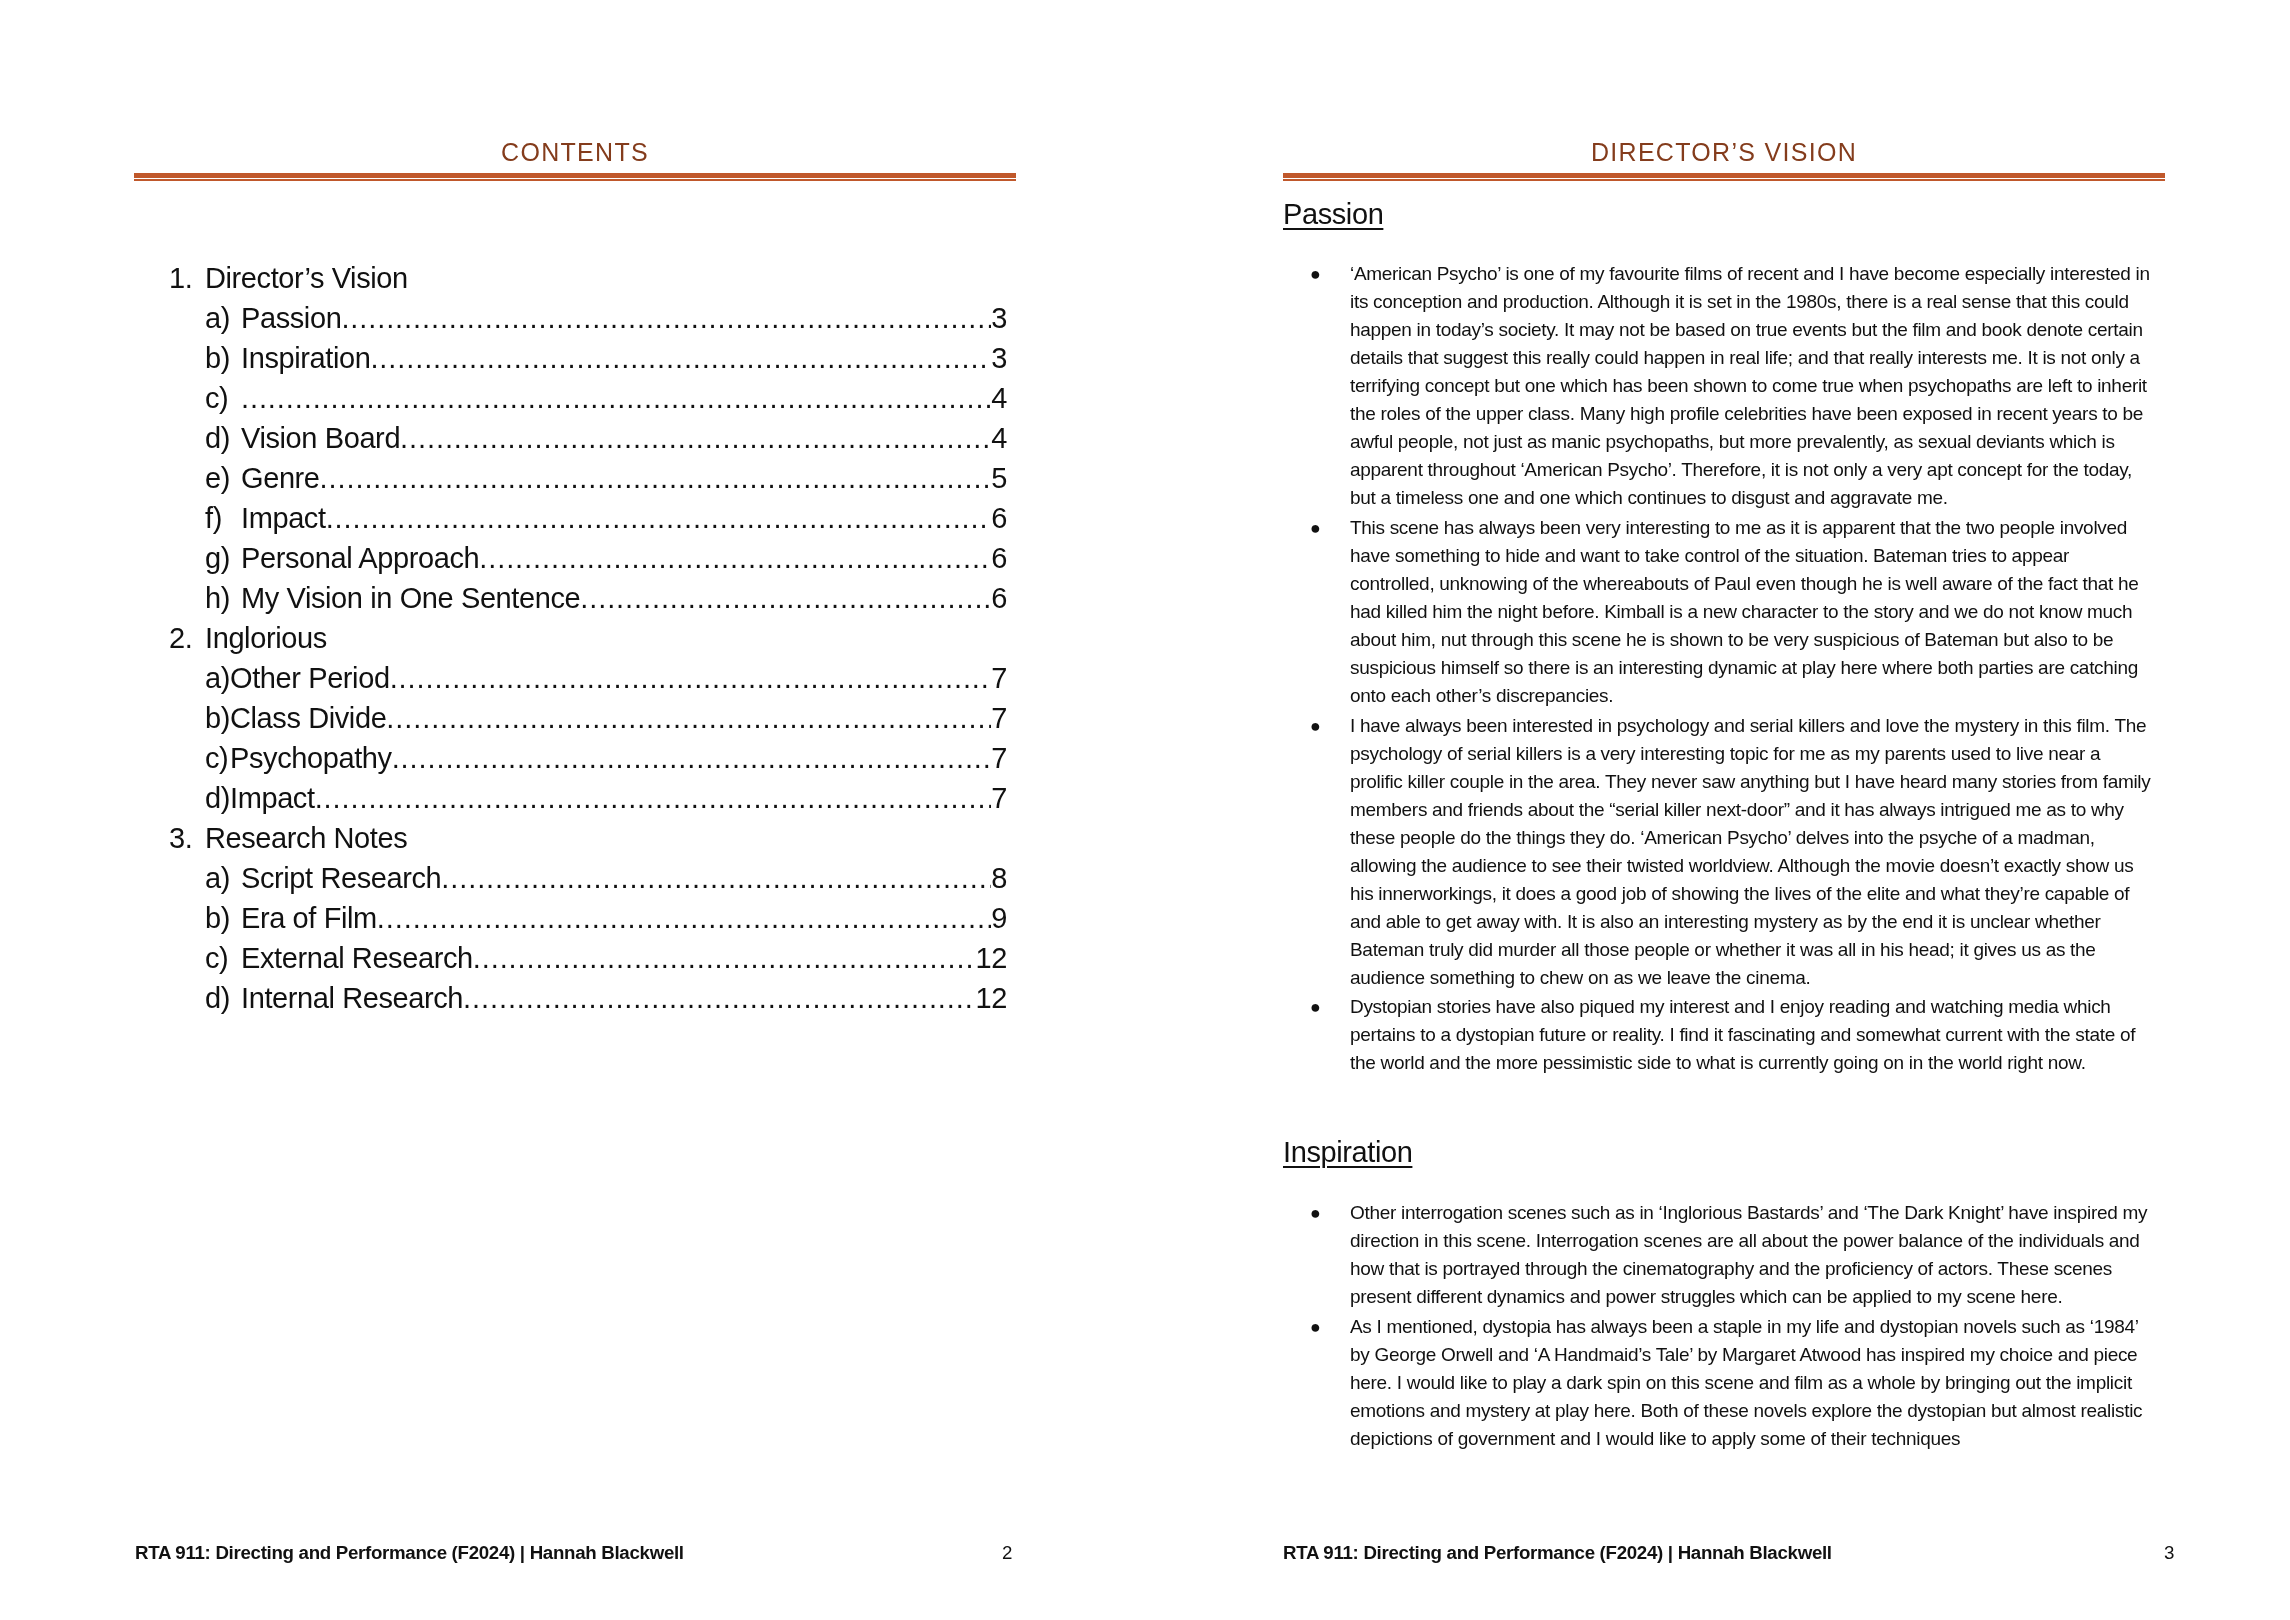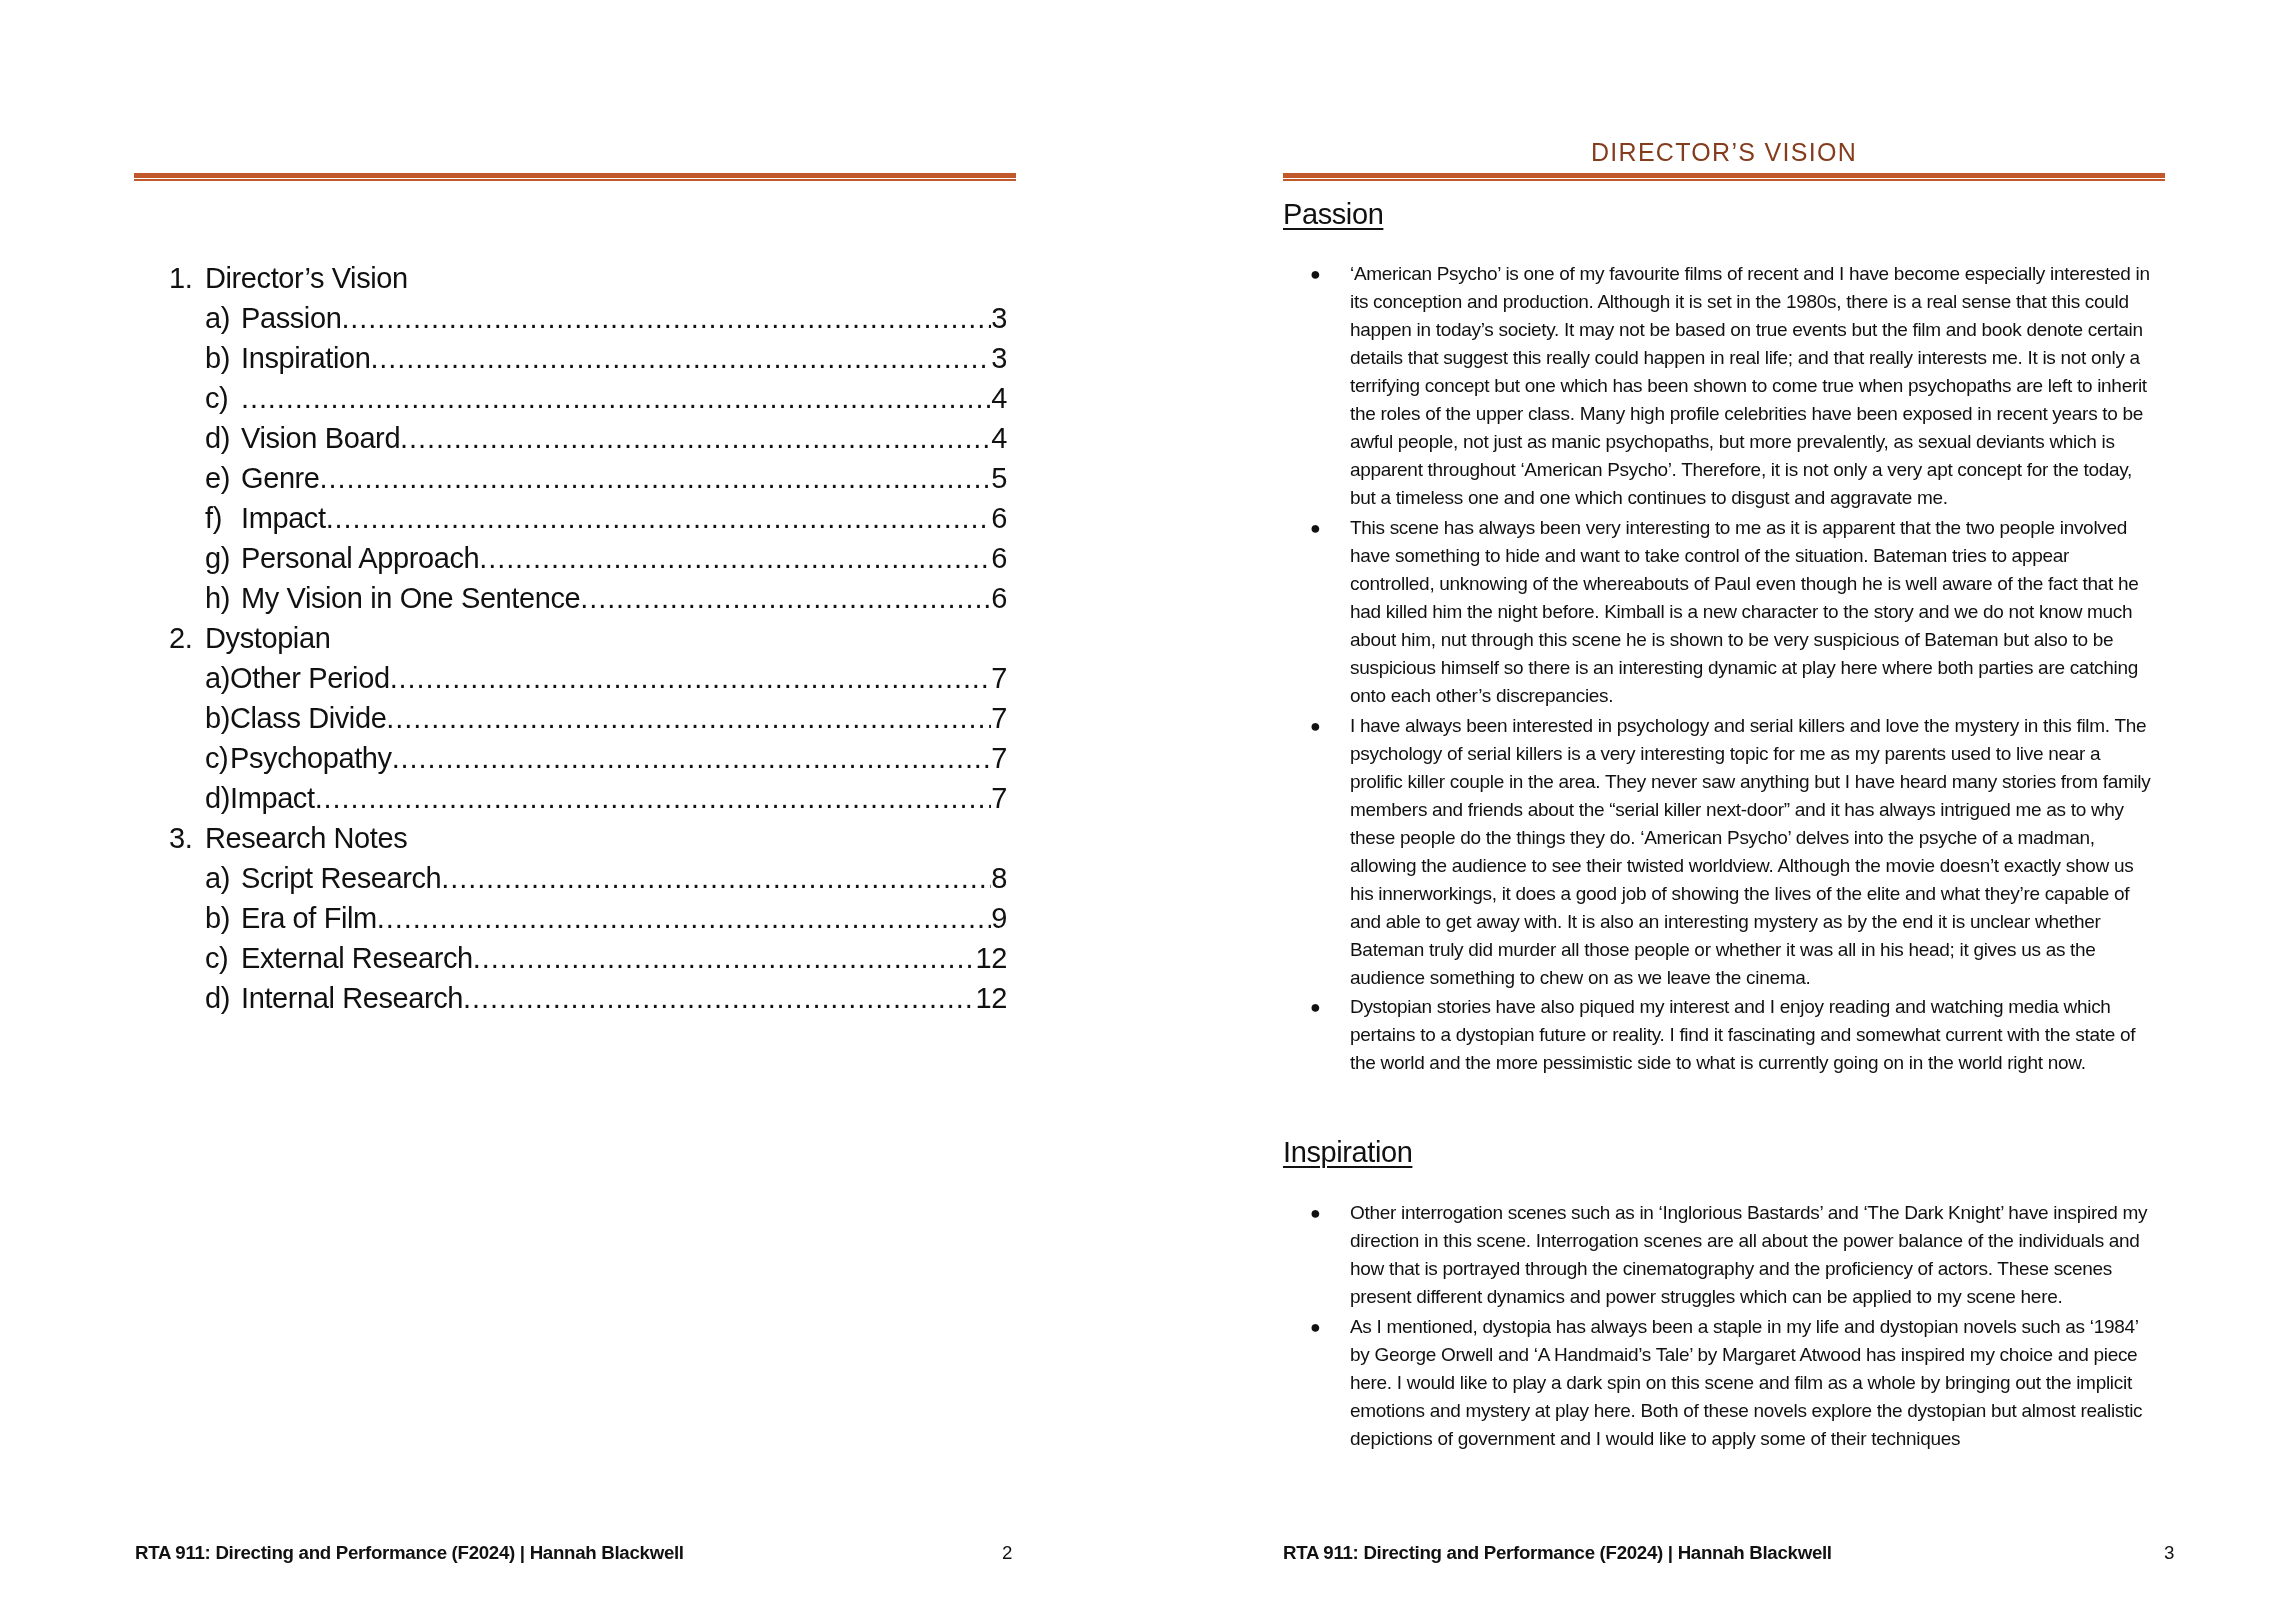--- a/index.html
+++ b/index.html
@@ -42,20 +42,21 @@
   .footer { position: absolute; top: 1542px; font-size: 18.7px; letter-spacing: -0.3px; }
   .footer-left { left: 135px; font-weight: bold; }
   .footer-pg { left: 1002px; }
   .page-right .footer-left { left: 138px; }
   .page-right .footer-pg { left: 1019px; }
 </style>
 </head>
 <body>
 
 <div class="page page-left">
+  <div class="running-head">CONTENTS</div>
   <div class="head-rule">
     <div class="thick"></div>
     <div class="thin"></div>
   </div>
 
   <div class="toc">
 
     <div class="toc-section">
       <span class="num">1.</span>
       <span>Director’s Vision</span>
@@ -103,21 +104,21 @@
       </div>
     <div class="toc-entry">
         <span class="letter">h)</span>
         <span class="title">My Vision in One Sentence</span>
         <span class="leader"></span>
         <span class="pg">6</span>
       </div>
 
     <div class="toc-section">
       <span class="num">2.</span>
-      <span>Dystopian</span>
+      <span>Inglorious</span>
     </div>
     <div class="toc-entry tight">
         <span class="letter">a)</span>
         <span class="title">Other Period</span>
         <span class="leader"></span>
         <span class="pg">7</span>
       </div>
     <div class="toc-entry tight">
         <span class="letter">b)</span>
         <span class="title">Class Divide</span>

